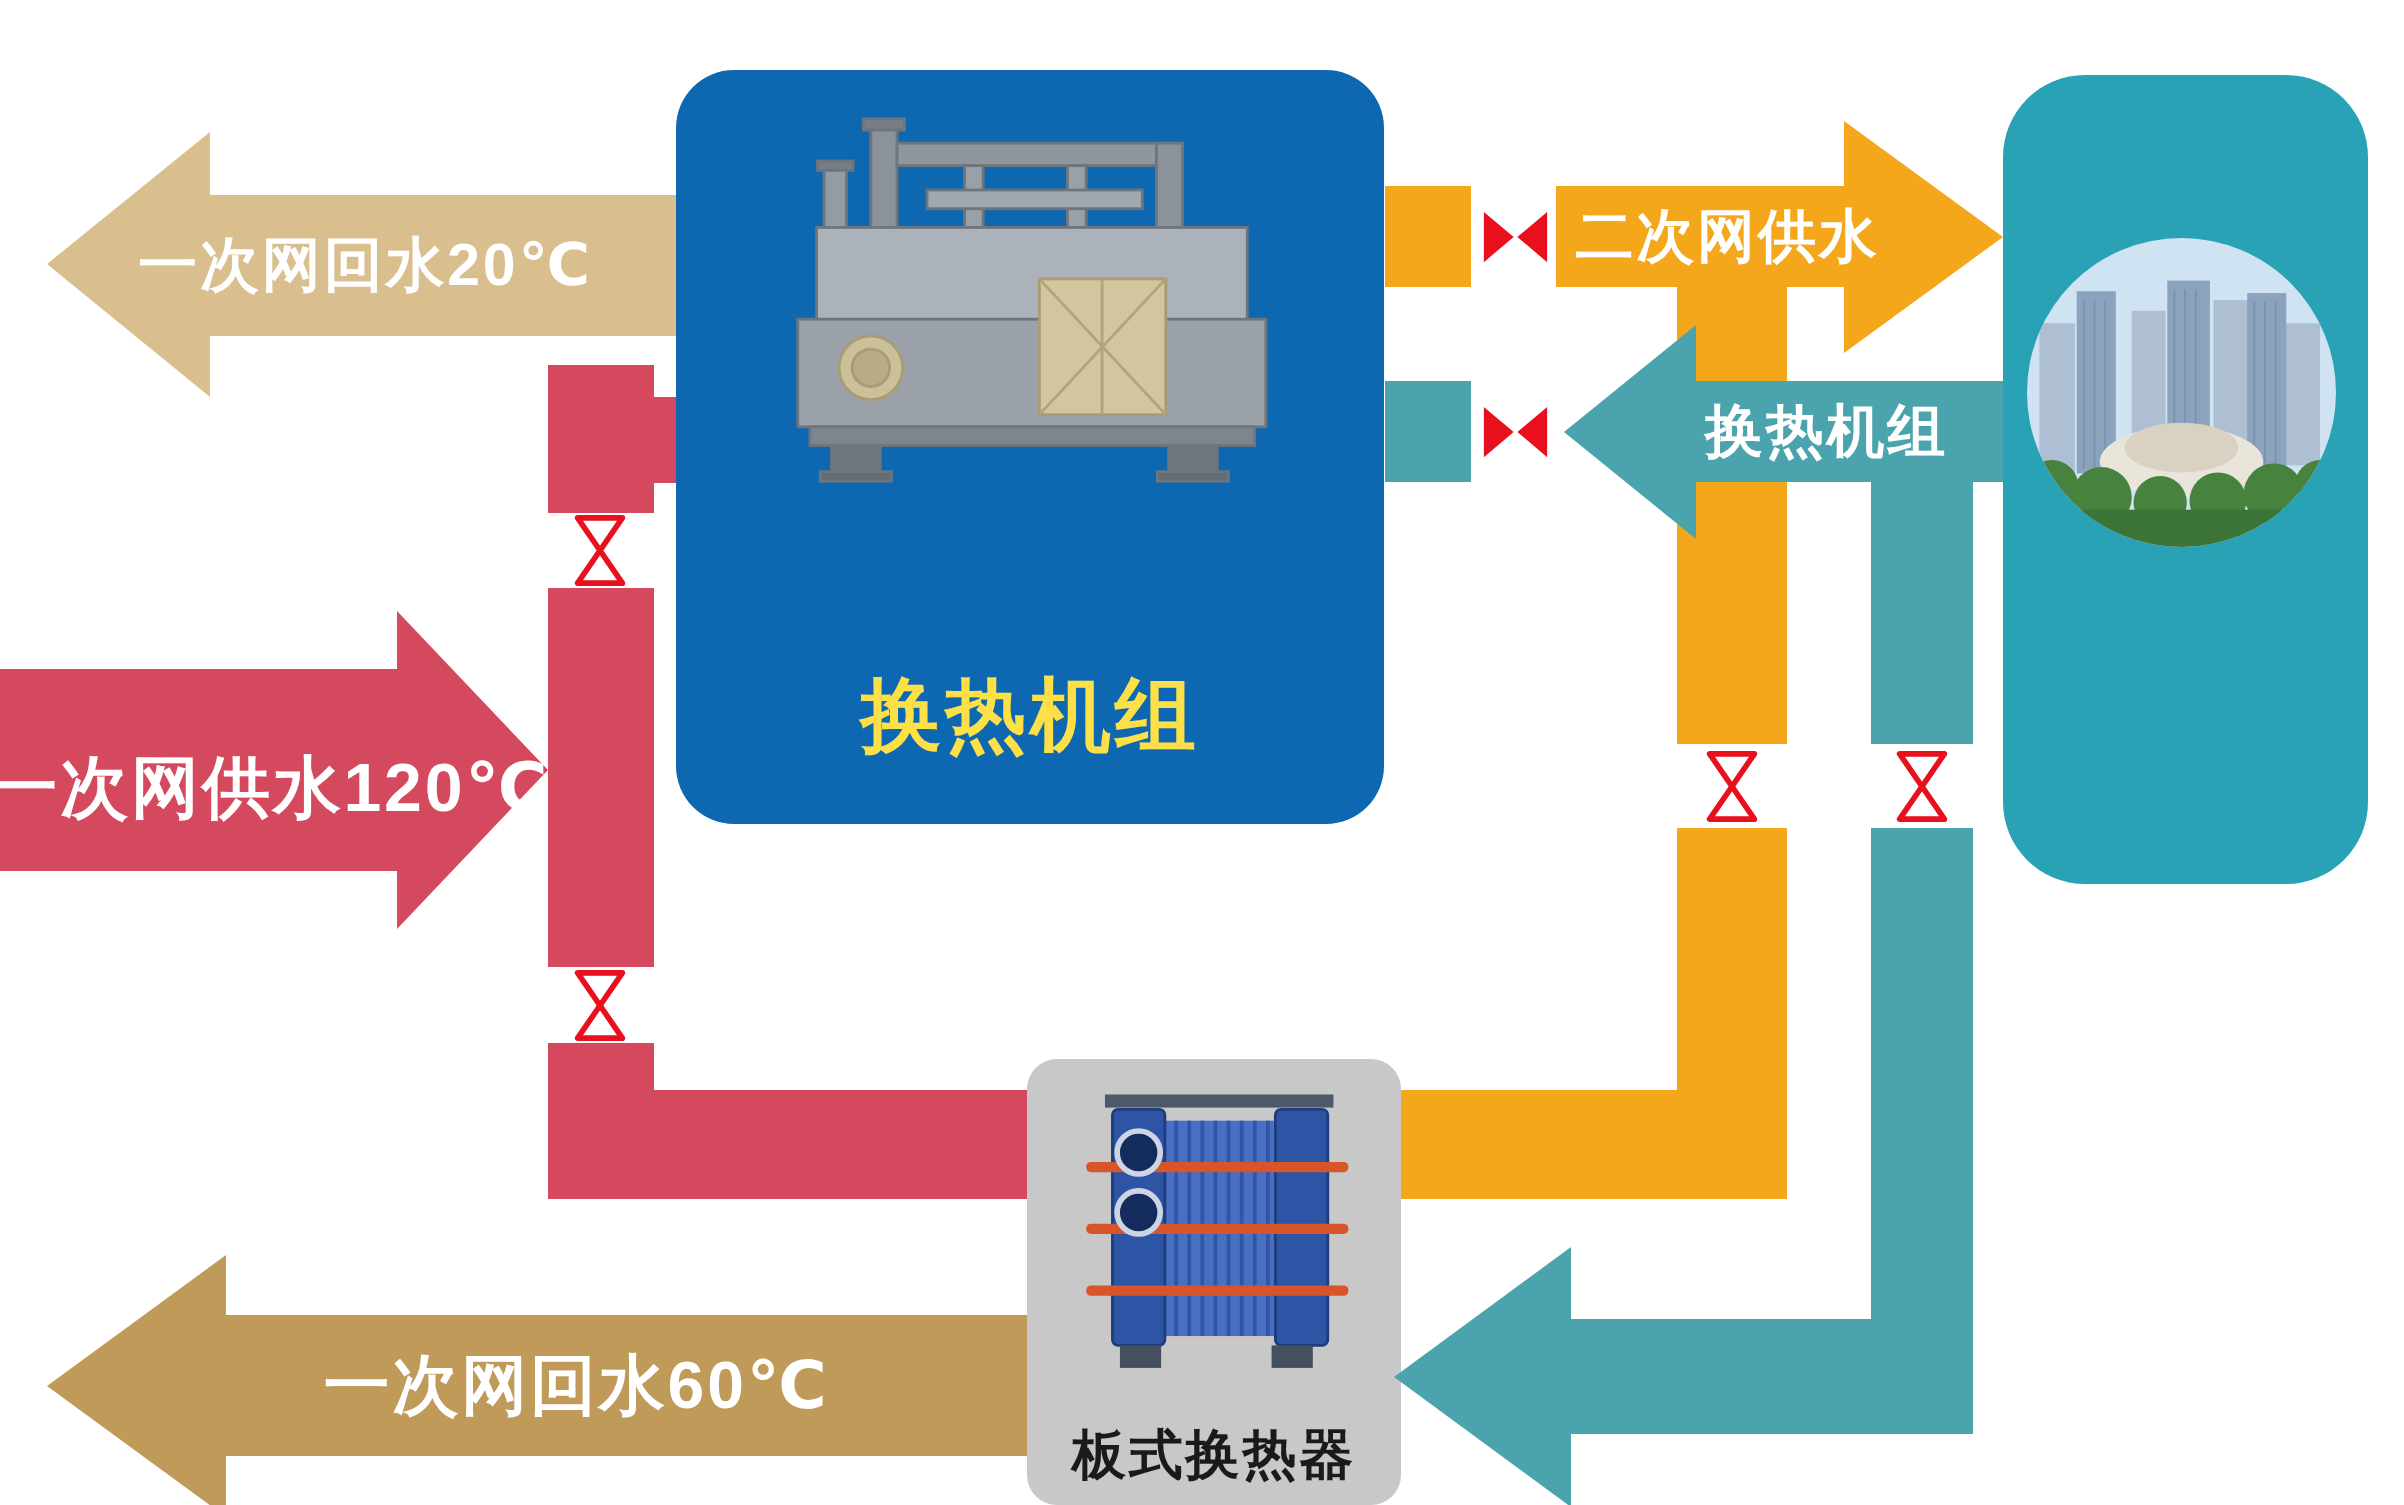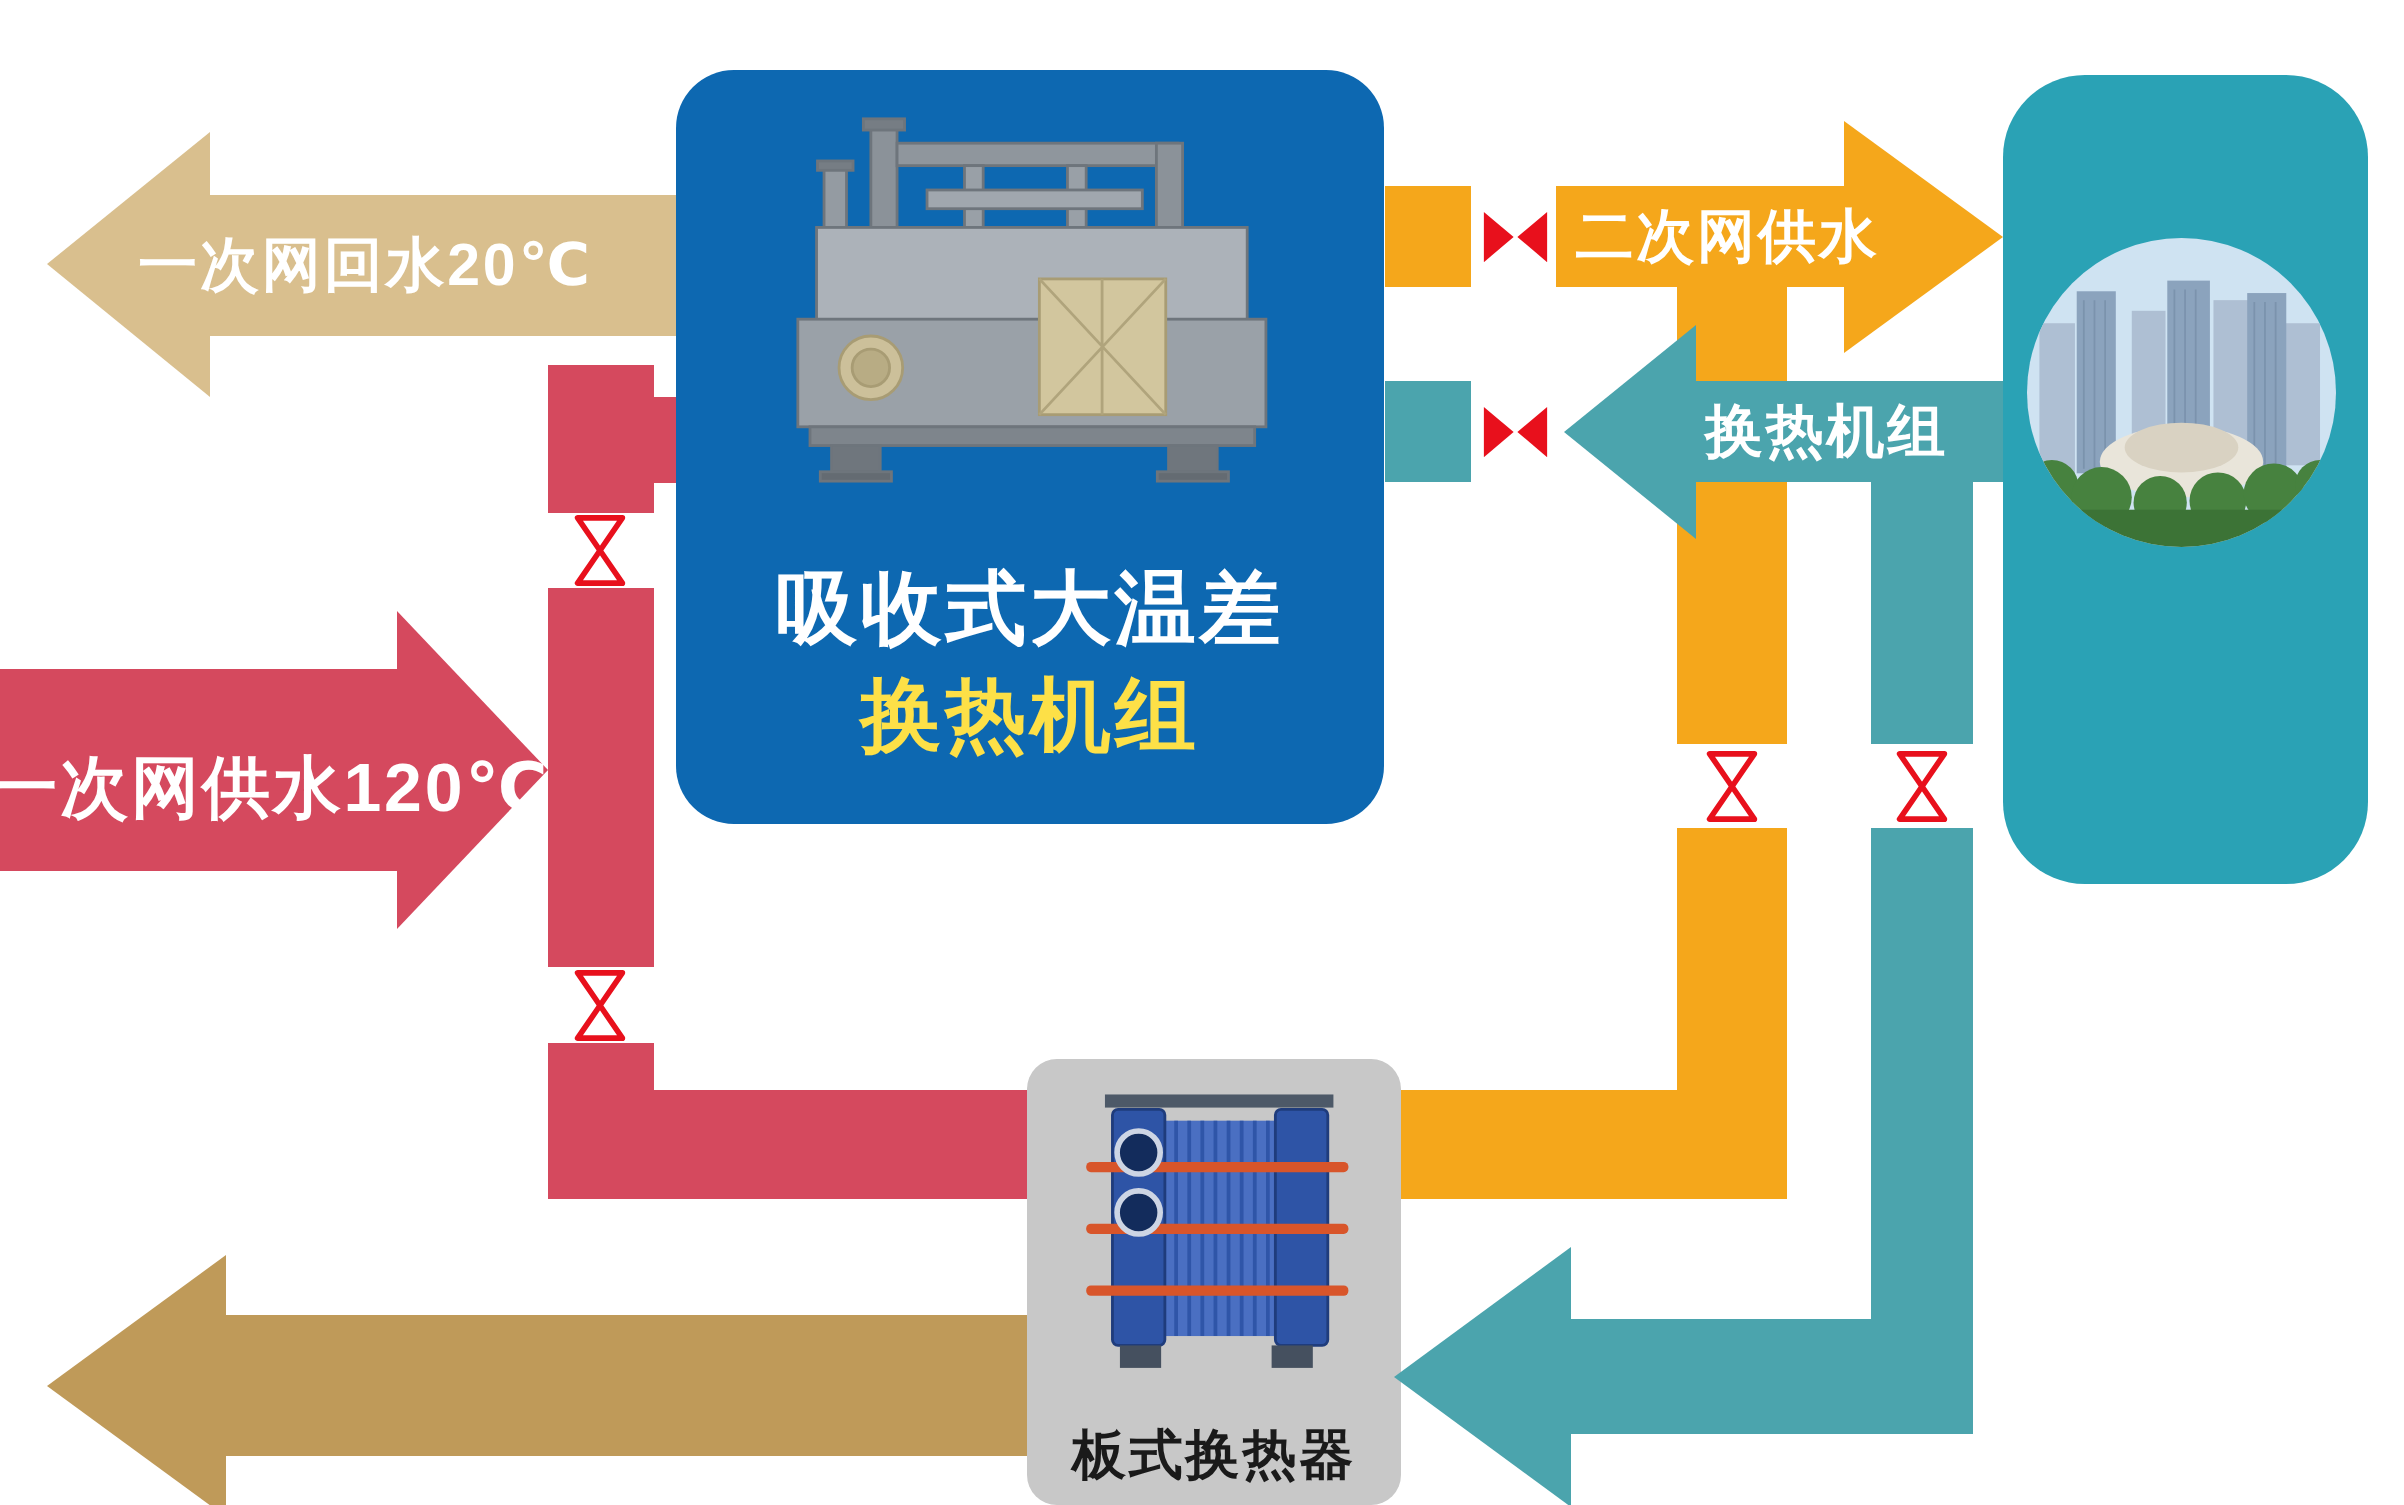--- a/index.html
+++ b/index.html
@@ -47,20 +47,21 @@
     <path d="M6,5 H54 L30,40 Z"></path>
       <path d="M6,75 H54 L30,40 Z"></path>
   </svg>
   <svg class="valve-v" style="left:572px;top:968px;width:56px;height:75px" viewBox="0 0 60 80">
     <path d="M6,5 H54 L30,40 Z"></path>
       <path d="M6,75 H54 L30,40 Z"></path>
   </svg>
 
   <div class="tri" style="left:47px;top:1255px;border-top:131px solid transparent;border-bottom:131px solid transparent;border-right:179px solid var(--c-brown,#bf9a59);z-index:1"></div>
   <div class="abs c-brown" style="left:226px;top:1315px;width:801px;height:141px;z-index:1"></div>
+  <div class="flow-label" style="left:169px;top:1315px;width:815px;height:141px;font-size:66px">一次网回水60℃</div>
 
   <div class="abs c-orange" style="left:1385px;top:186px;width:86px;height:101px;z-index:1"></div>
   <svg class="valve-h" style="left:1482px;top:210px;width:67px;height:54px" viewBox="0 0 72 58">
     <polygon points="2,2 2,56 34,29"></polygon>
       <polygon points="70,2 70,56 38,29"></polygon>
   </svg>
   <div class="abs c-orange" style="left:1556px;top:186px;width:288px;height:101px;z-index:1"></div>
   <div class="tri" style="left:1844px;top:121px;border-top:116px solid transparent;border-bottom:116px solid transparent;border-left:159px solid var(--c-orange,#f5a71b);z-index:1"></div>
   <div class="flow-label" style="left:1561px;top:186px;width:333px;height:101px;font-size:58px">二次网供水</div>
 
@@ -108,21 +109,20 @@
         <path d="M330,205 L465,350 M465,205 L330,350 M397,205 L397,350" stroke="#b0a47c" fill="none"></path>
         <circle cx="150" cy="300" r="34" fill="#ccc09a" stroke="#a89c74"></circle>
         <circle cx="150" cy="300" r="20" fill="#b8ac84" stroke="#a89c74"></circle>
         <rect x="85" y="363" width="475" height="20" fill="#7e858c"></rect>
         <rect x="108" y="383" width="52" height="28" fill="#6f767d"></rect>
         <rect x="468" y="383" width="52" height="28" fill="#6f767d"></rect>
         <rect x="96" y="411" width="76" height="10" fill="#646b72"></rect>
         <rect x="456" y="411" width="76" height="10" fill="#646b72"></rect>
       </g>
     </svg>
-    <div class="card-label" style="top:483px;height:112px;color:#fff;font-size:81px;letter-spacing:3.7px">吸收式大温差</div>
     <div class="card-label" style="top:590px;height:112px;color:#fde047;font-size:81px;letter-spacing:3.7px">换热机组</div>
   </div>
 
   <div class="card" style="left:2003px;top:75px;width:365px;height:809px;border-radius:82px;background:var(--c-teal-box,#2aa2b5)">
     <div class="photo-circle" style="left:24px;top:163px;width:309px;height:309px">
       <svg width="309" height="309" viewBox="0 0 348 348">
         <rect width="348" height="348" fill="#cfe3f2"></rect>
         <g fill="#aebfd3">
           <rect x="14" y="96" width="40" height="170"></rect>
           <rect x="118" y="82" width="38" height="180"></rect>

